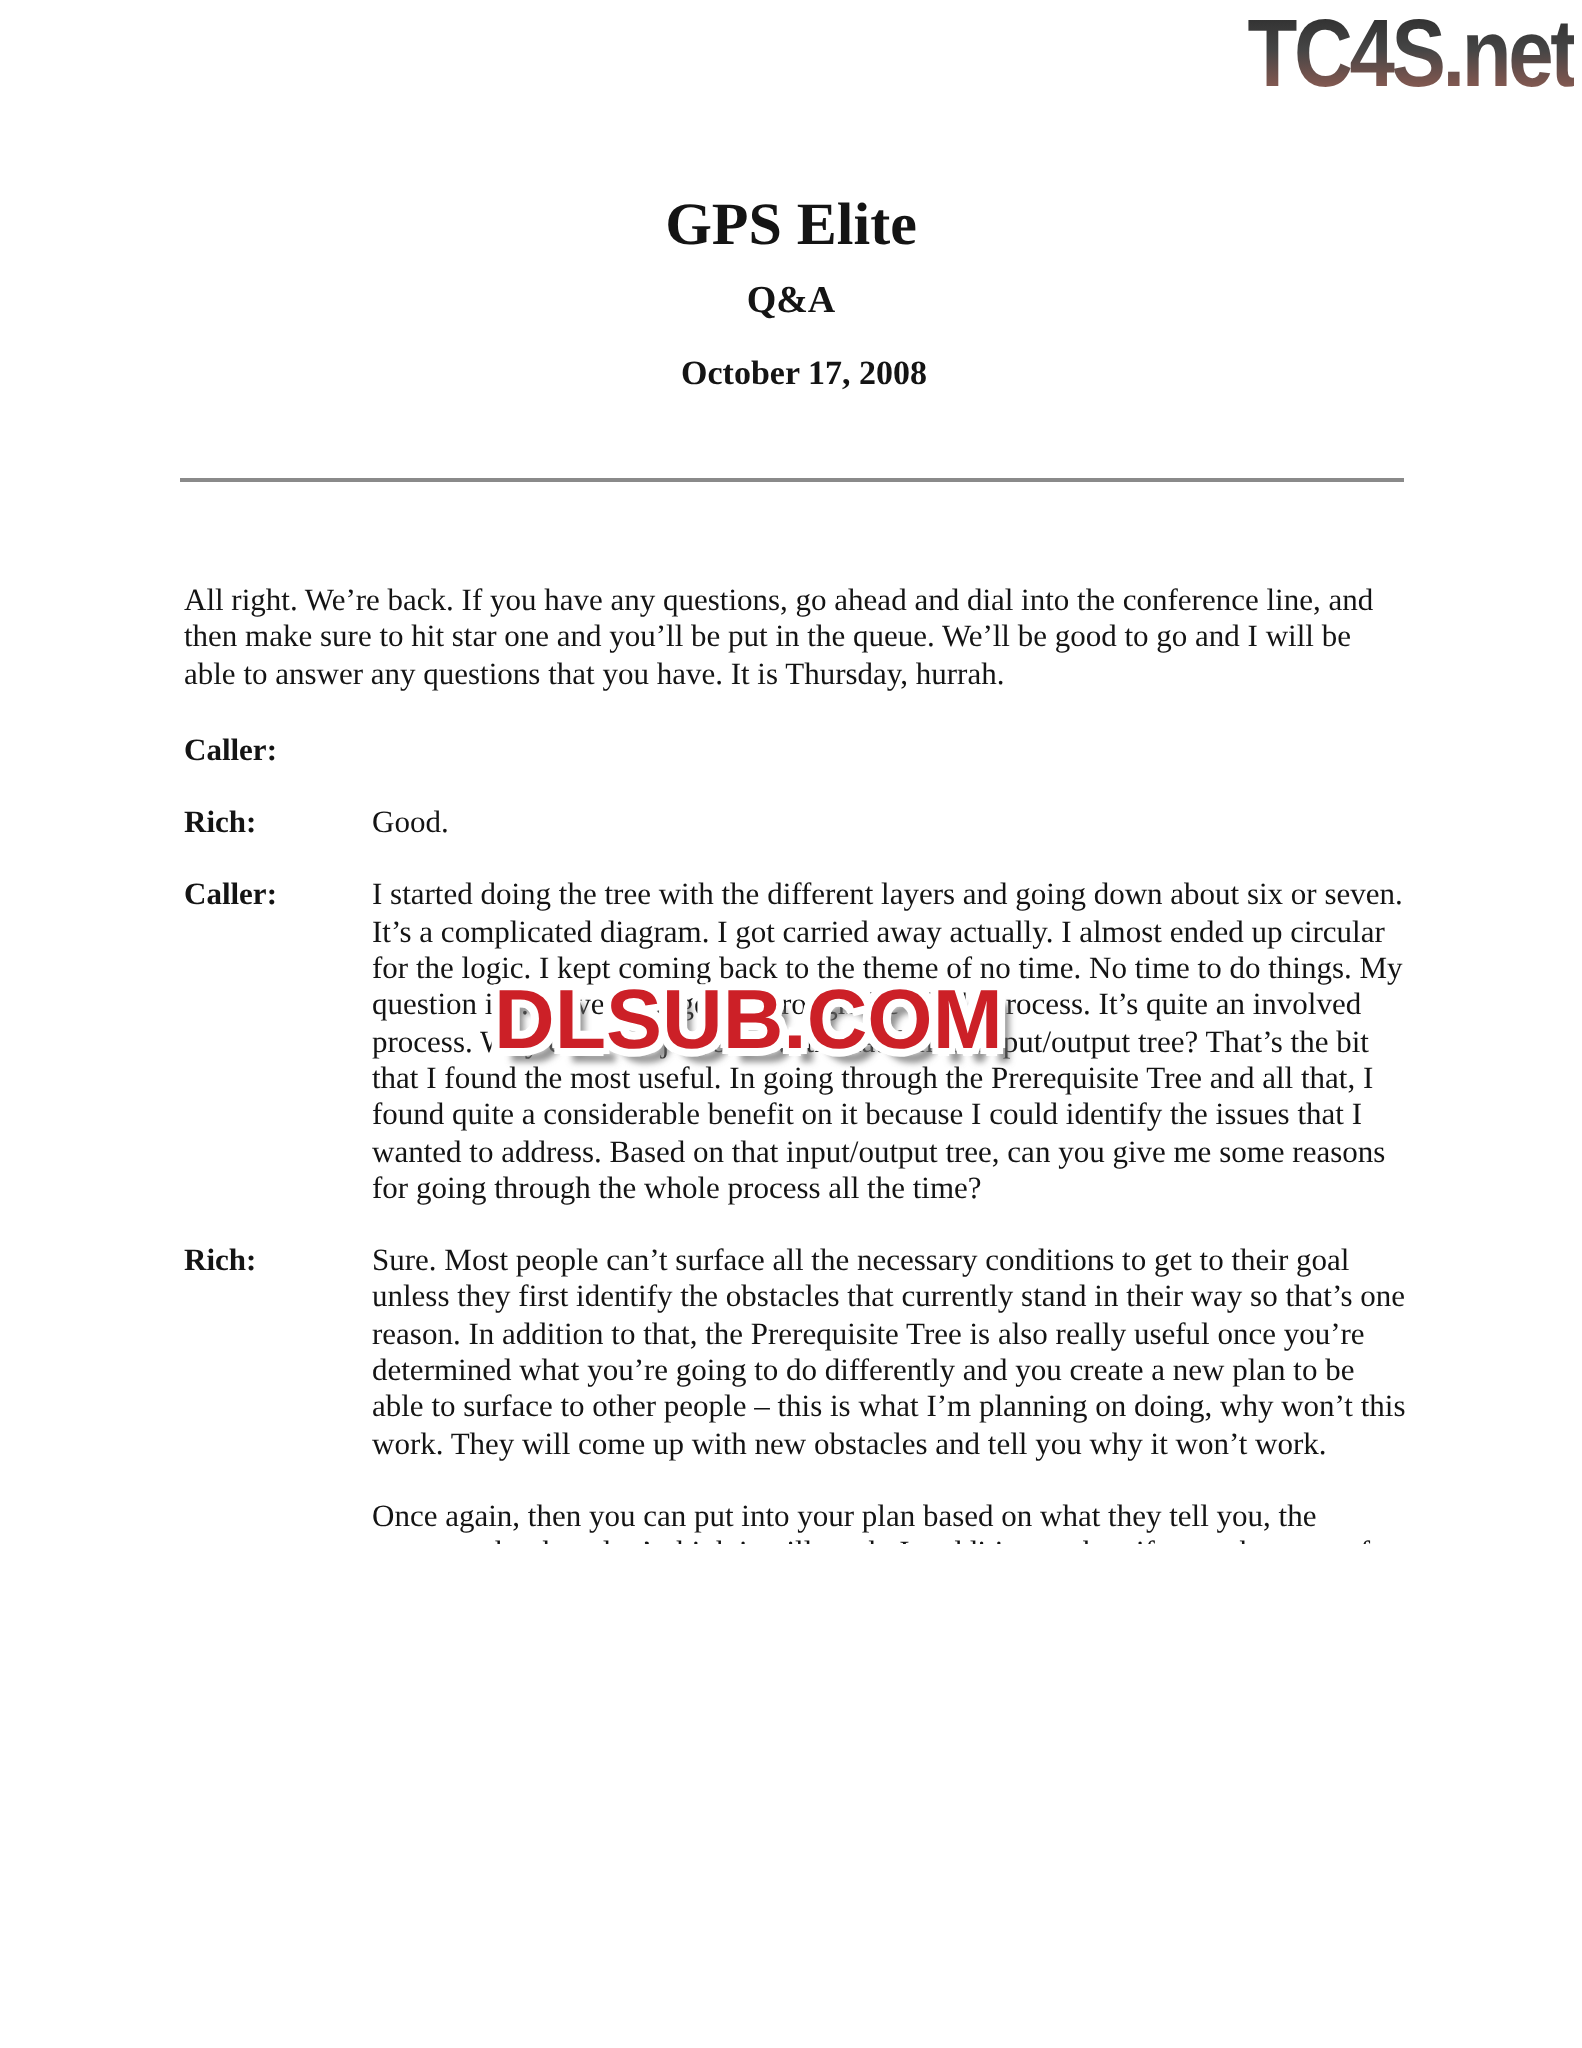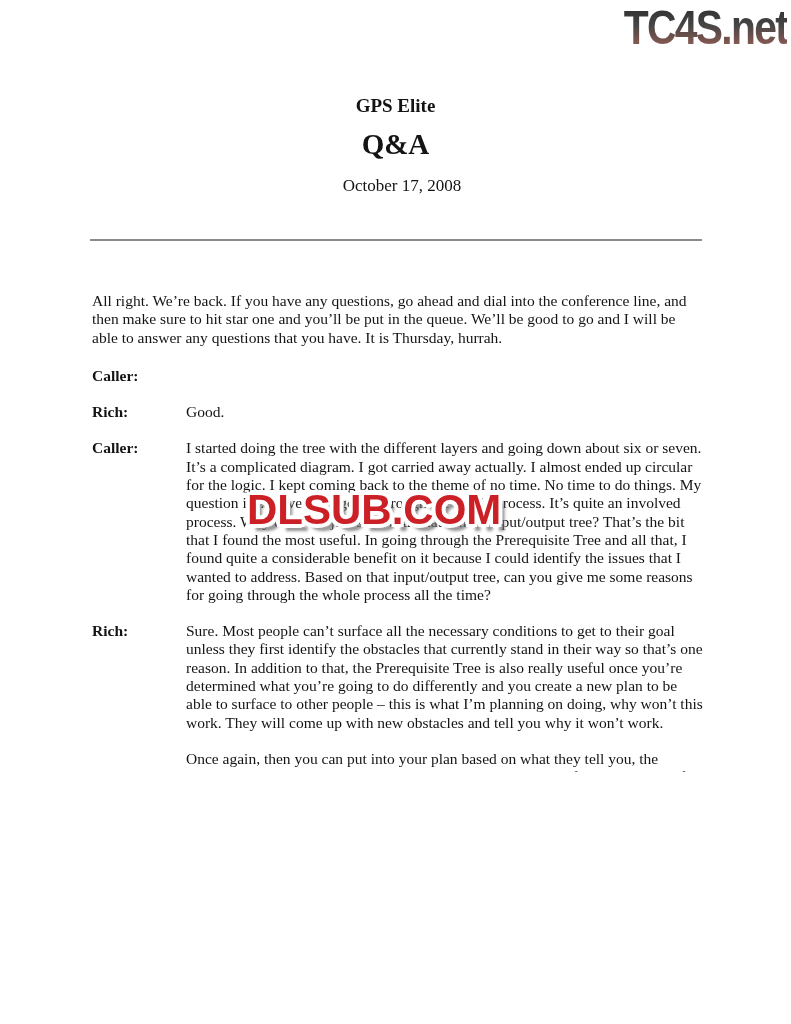--- a/index.html
+++ b/index.html
@@ -20,23 +20,23 @@
     font-weight:bold; font-size:48px; letter-spacing:-2px;
     transform:scaleX(0.85); transform-origin:100% 50%;
     background:linear-gradient(to bottom, #2e2e2e 10%, #454545 45%, #7c564f 75%, #9a6a5f 95%);
     -webkit-background-clip:text; background-clip:text;
     color:transparent;
     white-space:nowrap;
   }
 
   
   .doc-header { position:absolute; top:96px; left:0; width:100%; text-align:center; }
-  .doc-title   { font-size:19px; font-weight:bold; line-height:1.1; }
-  .doc-subtitle{ font-size:29px; font-weight:bold; margin-top:11px; }
-  .doc-date    { font-size:17px; font-weight:normal; margin-top:15px;padding-left:13px; }
+  .doc-title   { font-size:30px; font-weight:bold; line-height:1.1; }
+  .doc-subtitle{ font-size:19px; font-weight:bold; margin-top:11px; }
+  .doc-date    { font-size:17px; font-weight:bold; margin-top:15px;padding-left:13px; }
 
   .rule {
     position:absolute; top:239px; left:90px; width:612px; height:2px;
     background:#8a8a8a;
   }
 
   
   .content {
     position:absolute; left:92px; top:292px; width:612px;
     font-size:15.5px; line-height:18.3px; text-align:left;

